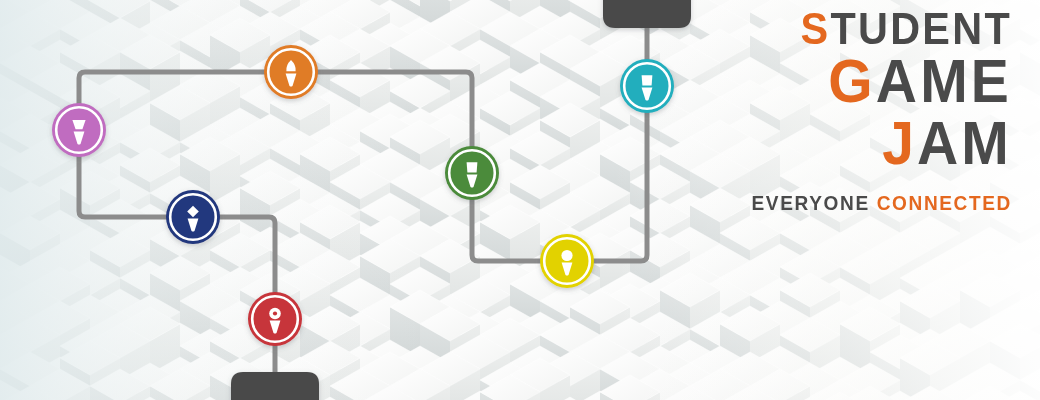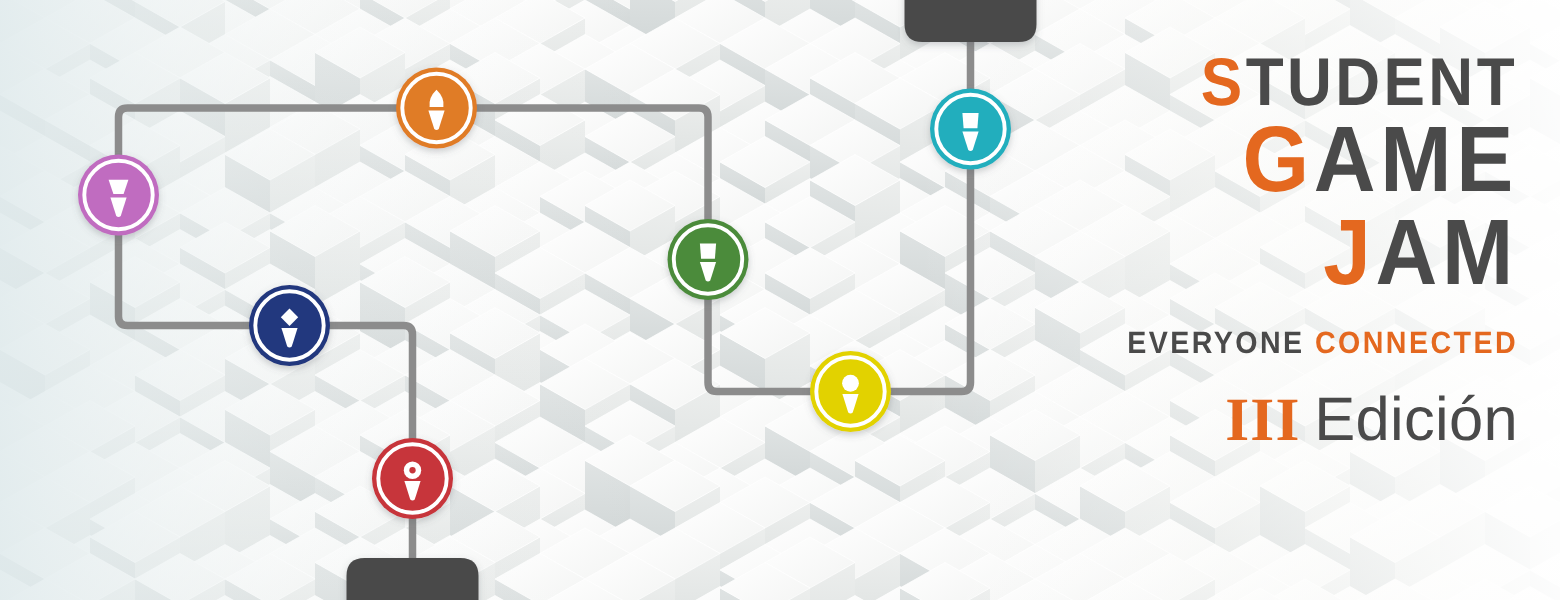--- a/index.html
+++ b/index.html
@@ -21,21 +21,21 @@
   
   #isoWrap { position:absolute; inset:0; overflow:hidden; }
   #isoWrap svg { position:absolute; top:0; left:0; }
 
   
   #network { position:absolute; inset:0; }
 
   
   #logo {
     position:absolute;
-    right:28px; top:34px;
+    right:28px; top:8px;
     width:300px;
     text-align:right;
   }
   .logo-line {
     font-family:"Liberation Sans", sans-serif;
     font-weight:bold;
     color:#4a4a4a;
     line-height:0.93;
     letter-spacing:0.055em;
     white-space:nowrap;
@@ -2609,16 +2609,15 @@
   <div id="logo">
 
     <div class="logo-line l1"><span class="accent">S</span><span>TUDENT</span></div>
 
     <div class="logo-line l2"><span class="accent">G</span><span>AME</span></div>
 
     <div class="logo-line l3"><span class="accent">J</span><span>AM</span></div>
 
     <div id="tagline"><span>EVERYONE</span><span>&nbsp;</span><span class="accent">CONNECTED</span></div>
 
-    <div id="edition"><span class="roman">III</span><span class="word">Edición</span></div>
   </div>
 
 </div>
 
 </body></html>

